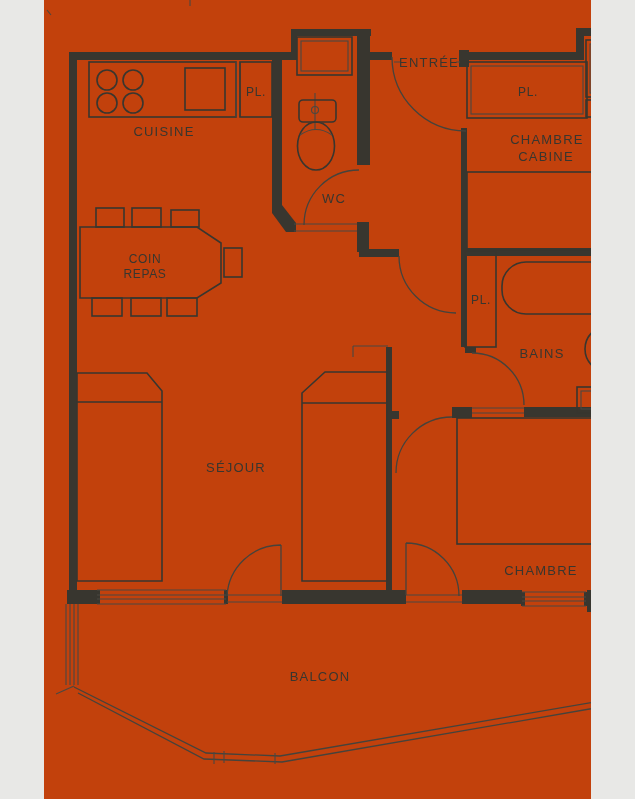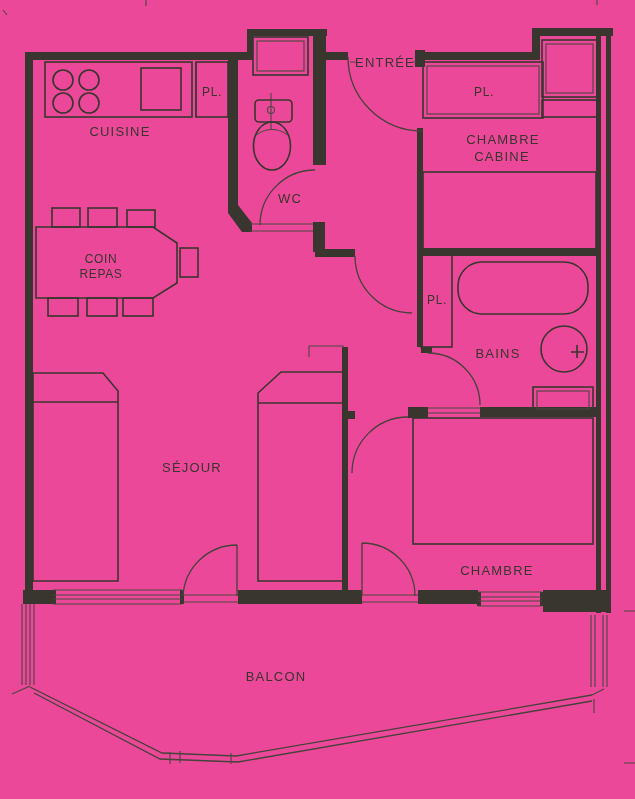--- a/index.html
+++ b/index.html
@@ -1,20 +1,20 @@
 <!DOCTYPE html>
 <html><head>
 <meta charset="utf-8">
 <style>
   html,body{margin:0;padding:0;background:#e8e8e6;}
   .page{
     position:relative;
-    width:635px;height:799px;
+    width:547px;height:799px;
     margin:0 auto;
-    background:#ec4899;
+    background:#c2410c;
     overflow:hidden;
   }
   svg{position:absolute;left:0;top:0;}
   svg text{
     font-family:"Liberation Sans","DejaVu Sans",sans-serif;
     fill:#38362f;
     letter-spacing:1.2px;
   }
   .lbl{font-size:13px;}
   .lbl-sm{font-size:12px;letter-spacing:0.6px;}

